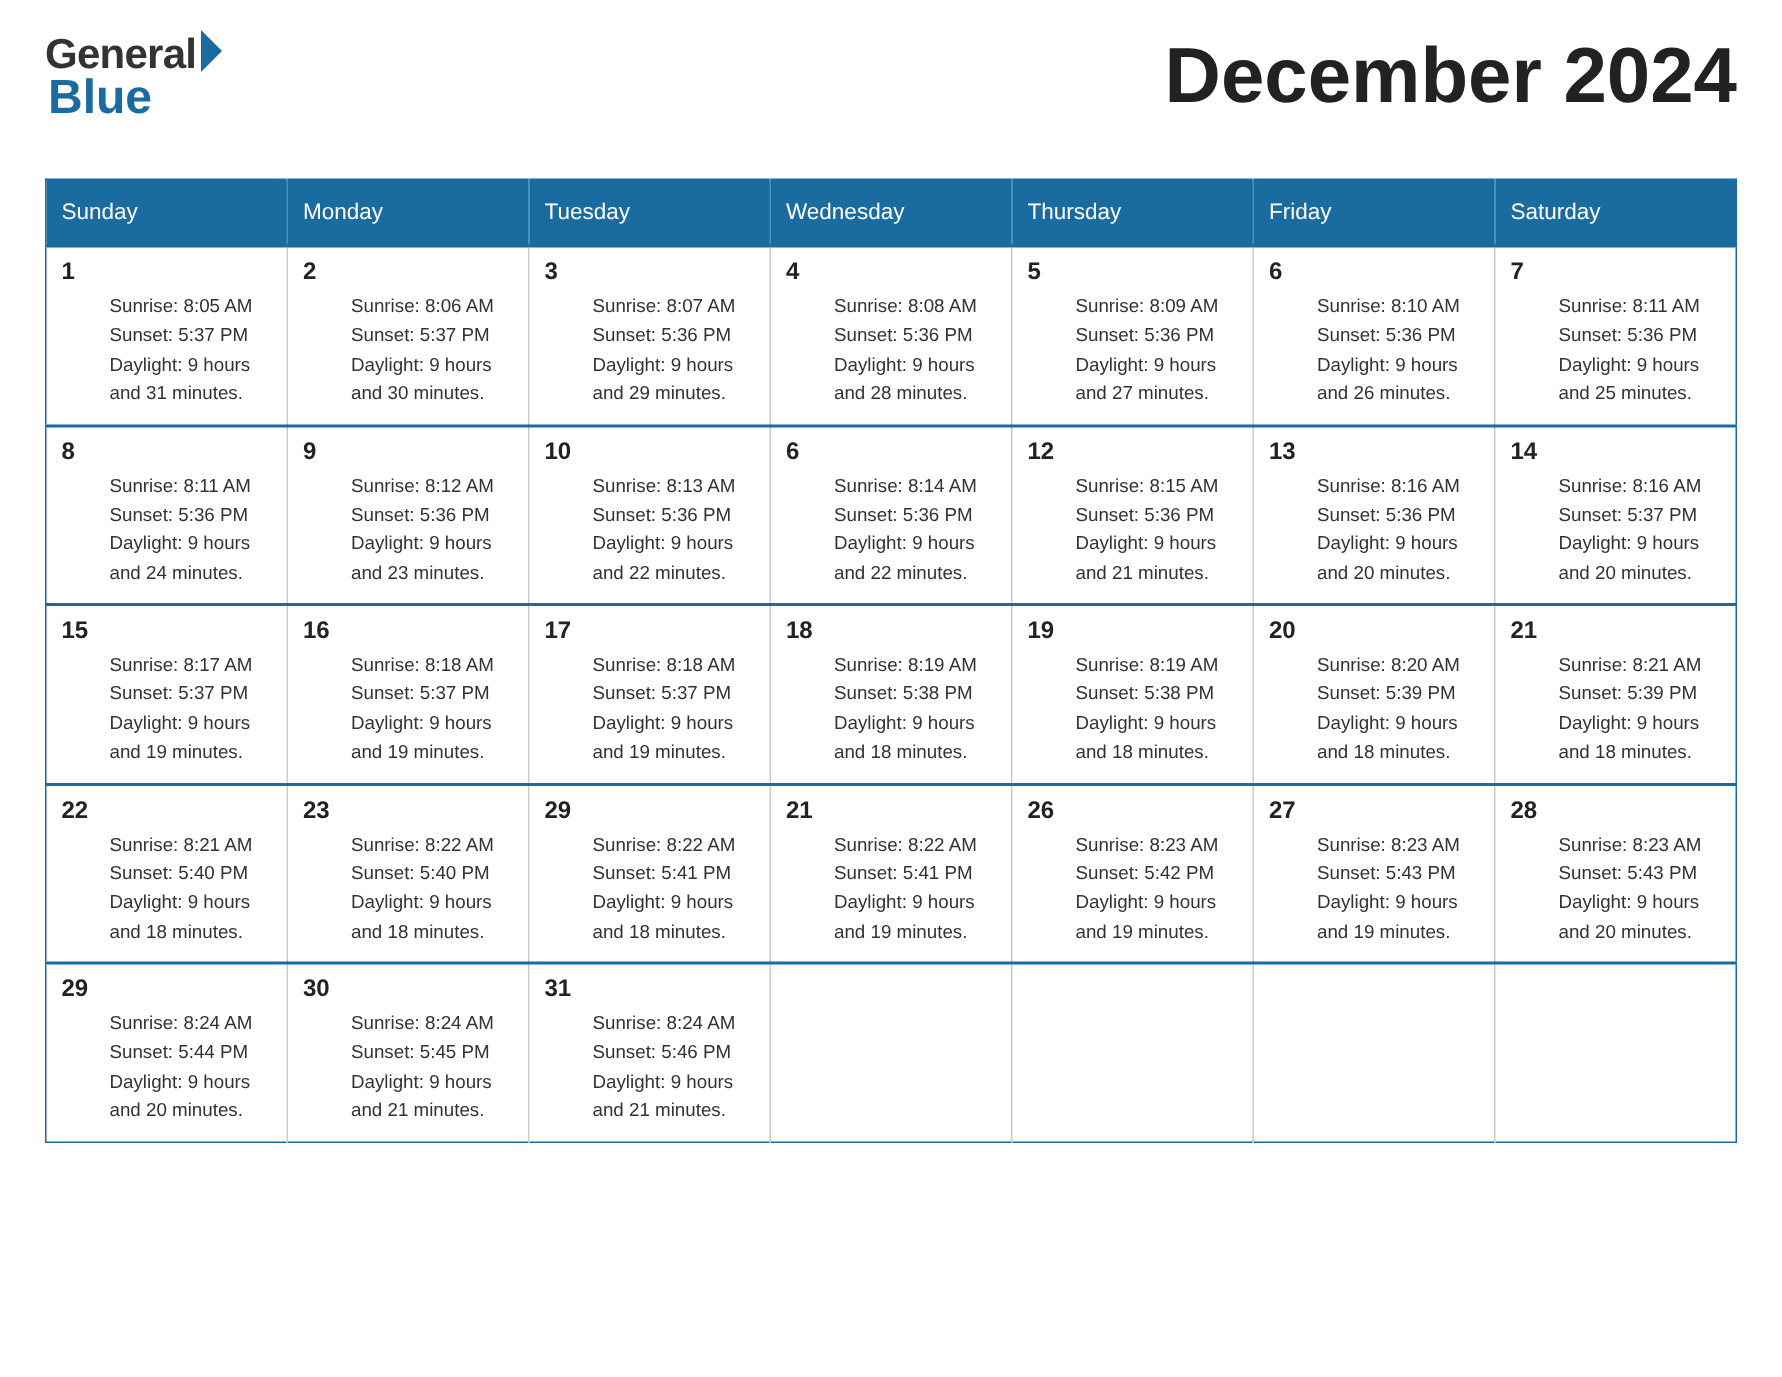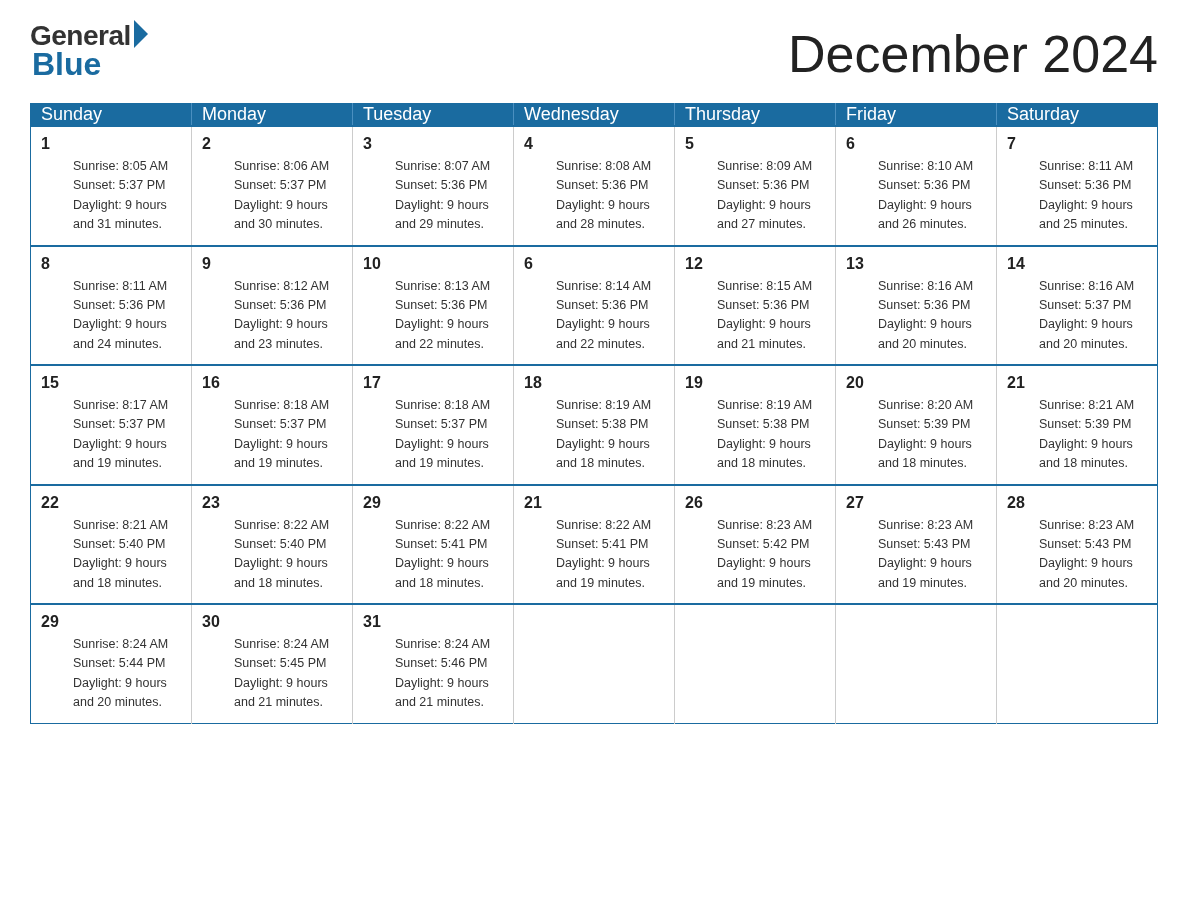--- a/index.html
+++ b/index.html
@@ -6,22 +6,22 @@
     body {
       font-family: Arial, sans-serif;
       background: #fff;
       width: 1188px;
       min-height: 918px;
       padding: 20px 30px;
     }
     .header {
       display: flex;
       justify-content: space-between;
-      align-items: flex-end;
-      margin-bottom: 20px;
+      align-items: center;
+      margin-bottom: 36px;
     }
     .logo {
       display: flex;
       flex-direction: column;
       align-items: flex-start;
     }
     .logo-top {
       display: flex;
       align-items: center;
     }
@@ -45,42 +45,42 @@
       font-weight: bold;
       color: #1a6ba0;
       margin-top: -6px;
       margin-left: 2px;
     }
     .title-section {
       text-align: right;
     }
     .month-title {
       font-size: 52px;
-      font-weight: normal;
+      font-weight: bold;
       color: #222;
       line-height: 1.1;
     }
     .location {
       font-size: 22px;
       color: #444;
       margin-top: 4px;
     }
     .calendar {
       width: 100%;
       border-collapse: collapse;
       border: 1px solid #1a6ba0;
     }
     .calendar thead tr {
       background-color: #1a6ba0;
     }
     .calendar thead th {
       color: #fff;
-      font-size: 18px;
+      font-size: 15px;
       font-weight: normal;
-      padding: 0 10px;
+      padding: 13px 10px;
       text-align: left;
       border-right: 1px solid #4a8fc0;
       width: 14.28%;
     }
     .calendar thead th:last-child {
       border-right: none;
     }
     .calendar tbody tr {
       border-top: 2px solid #1a6ba0;
     }

